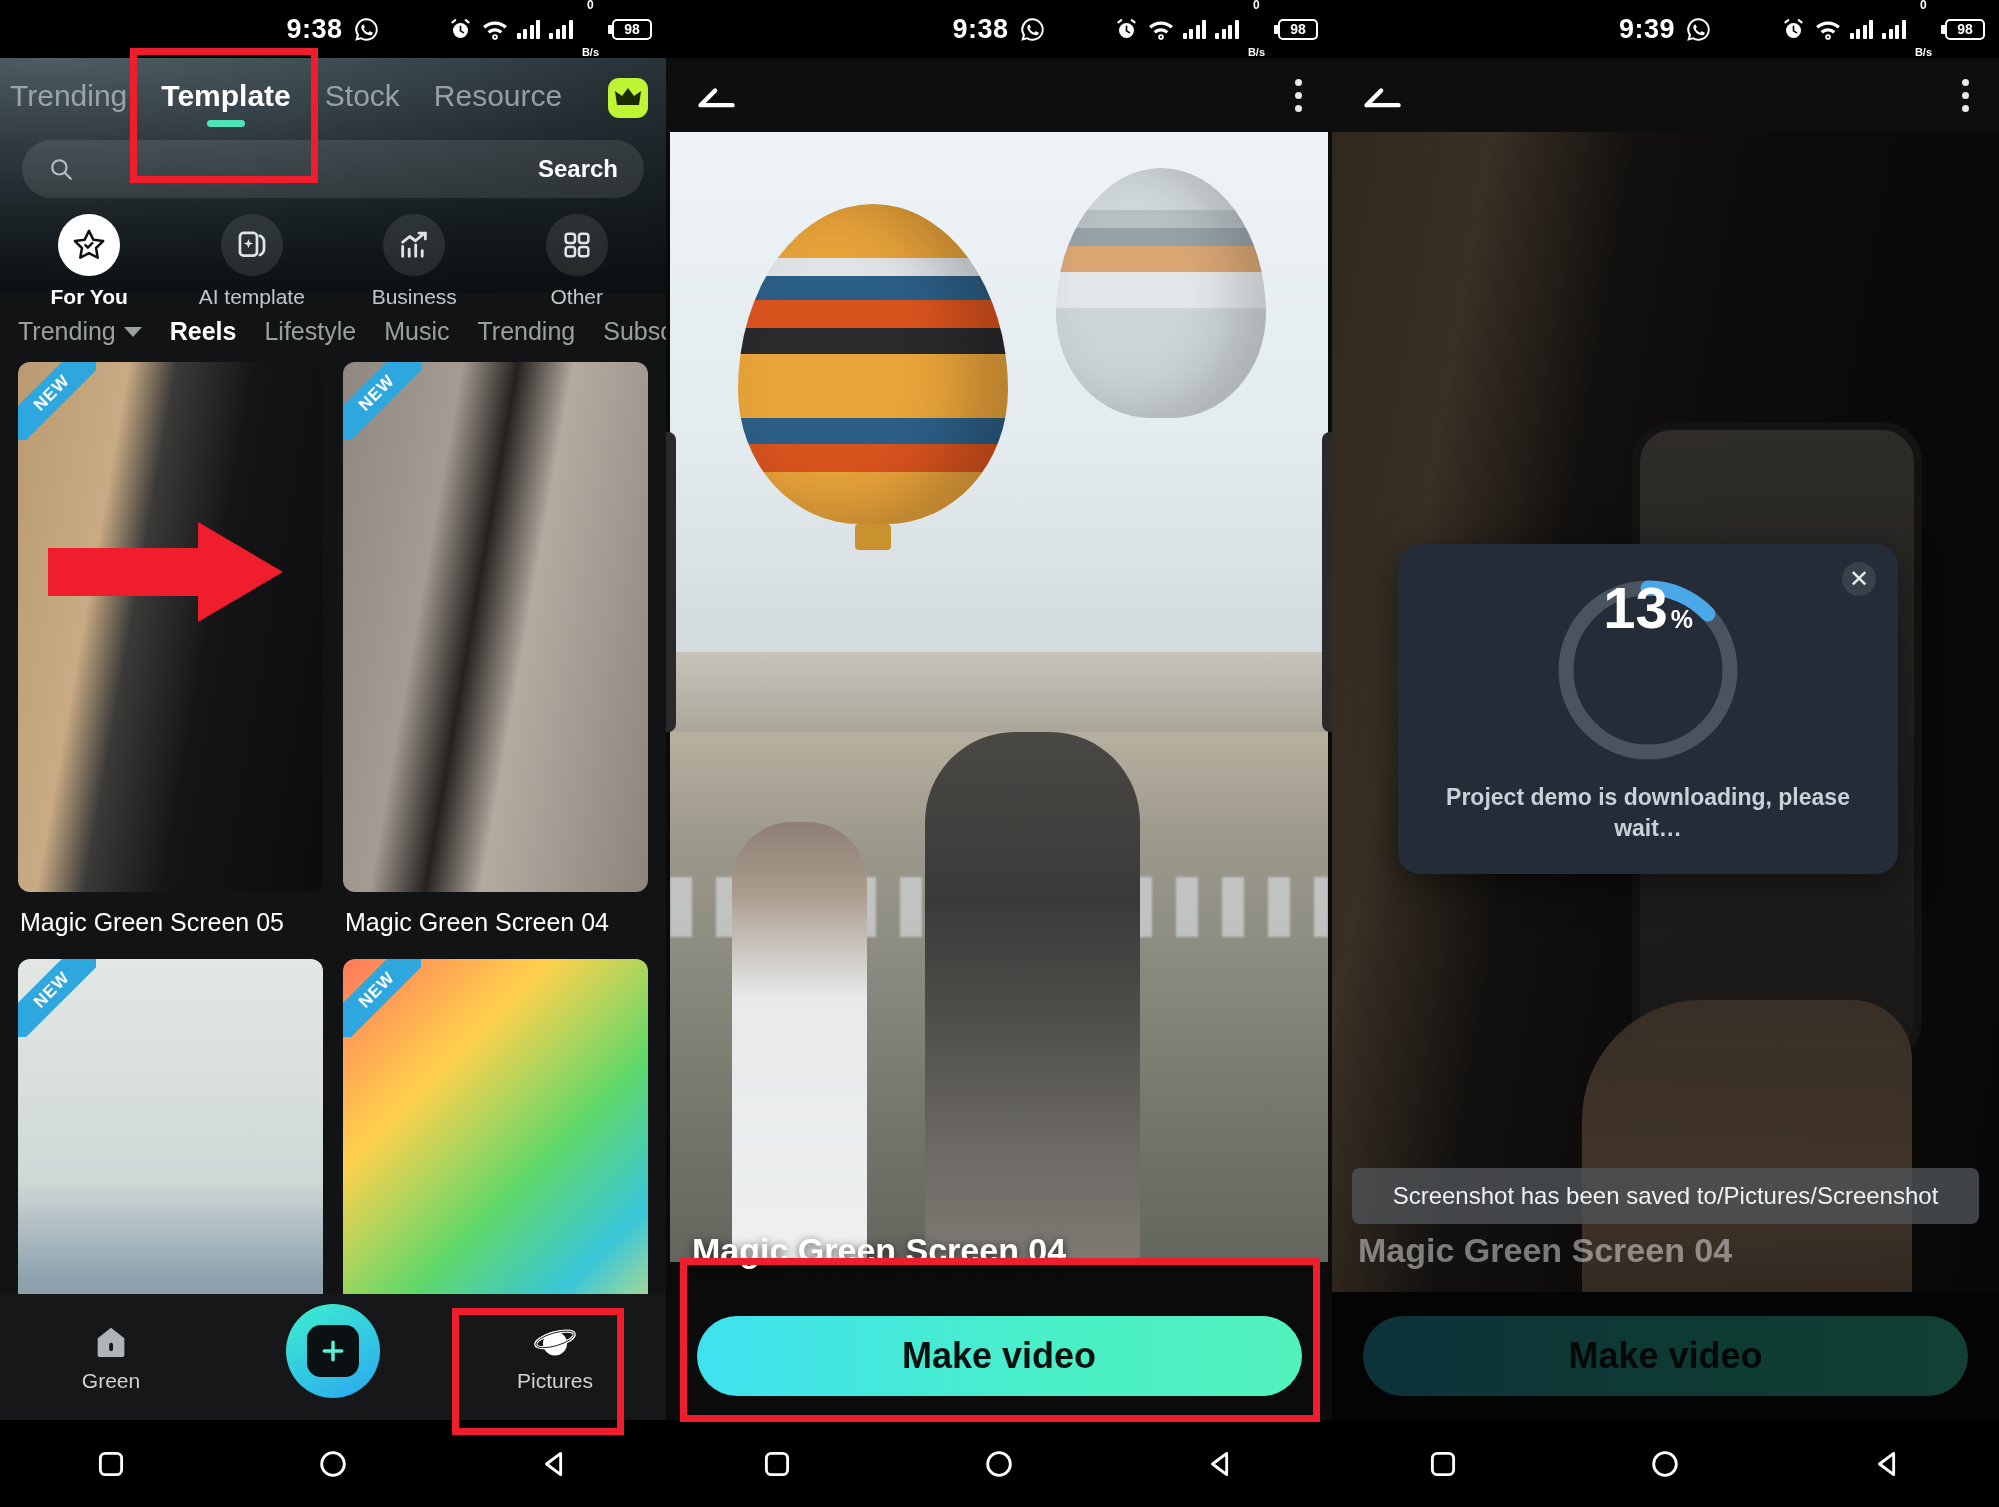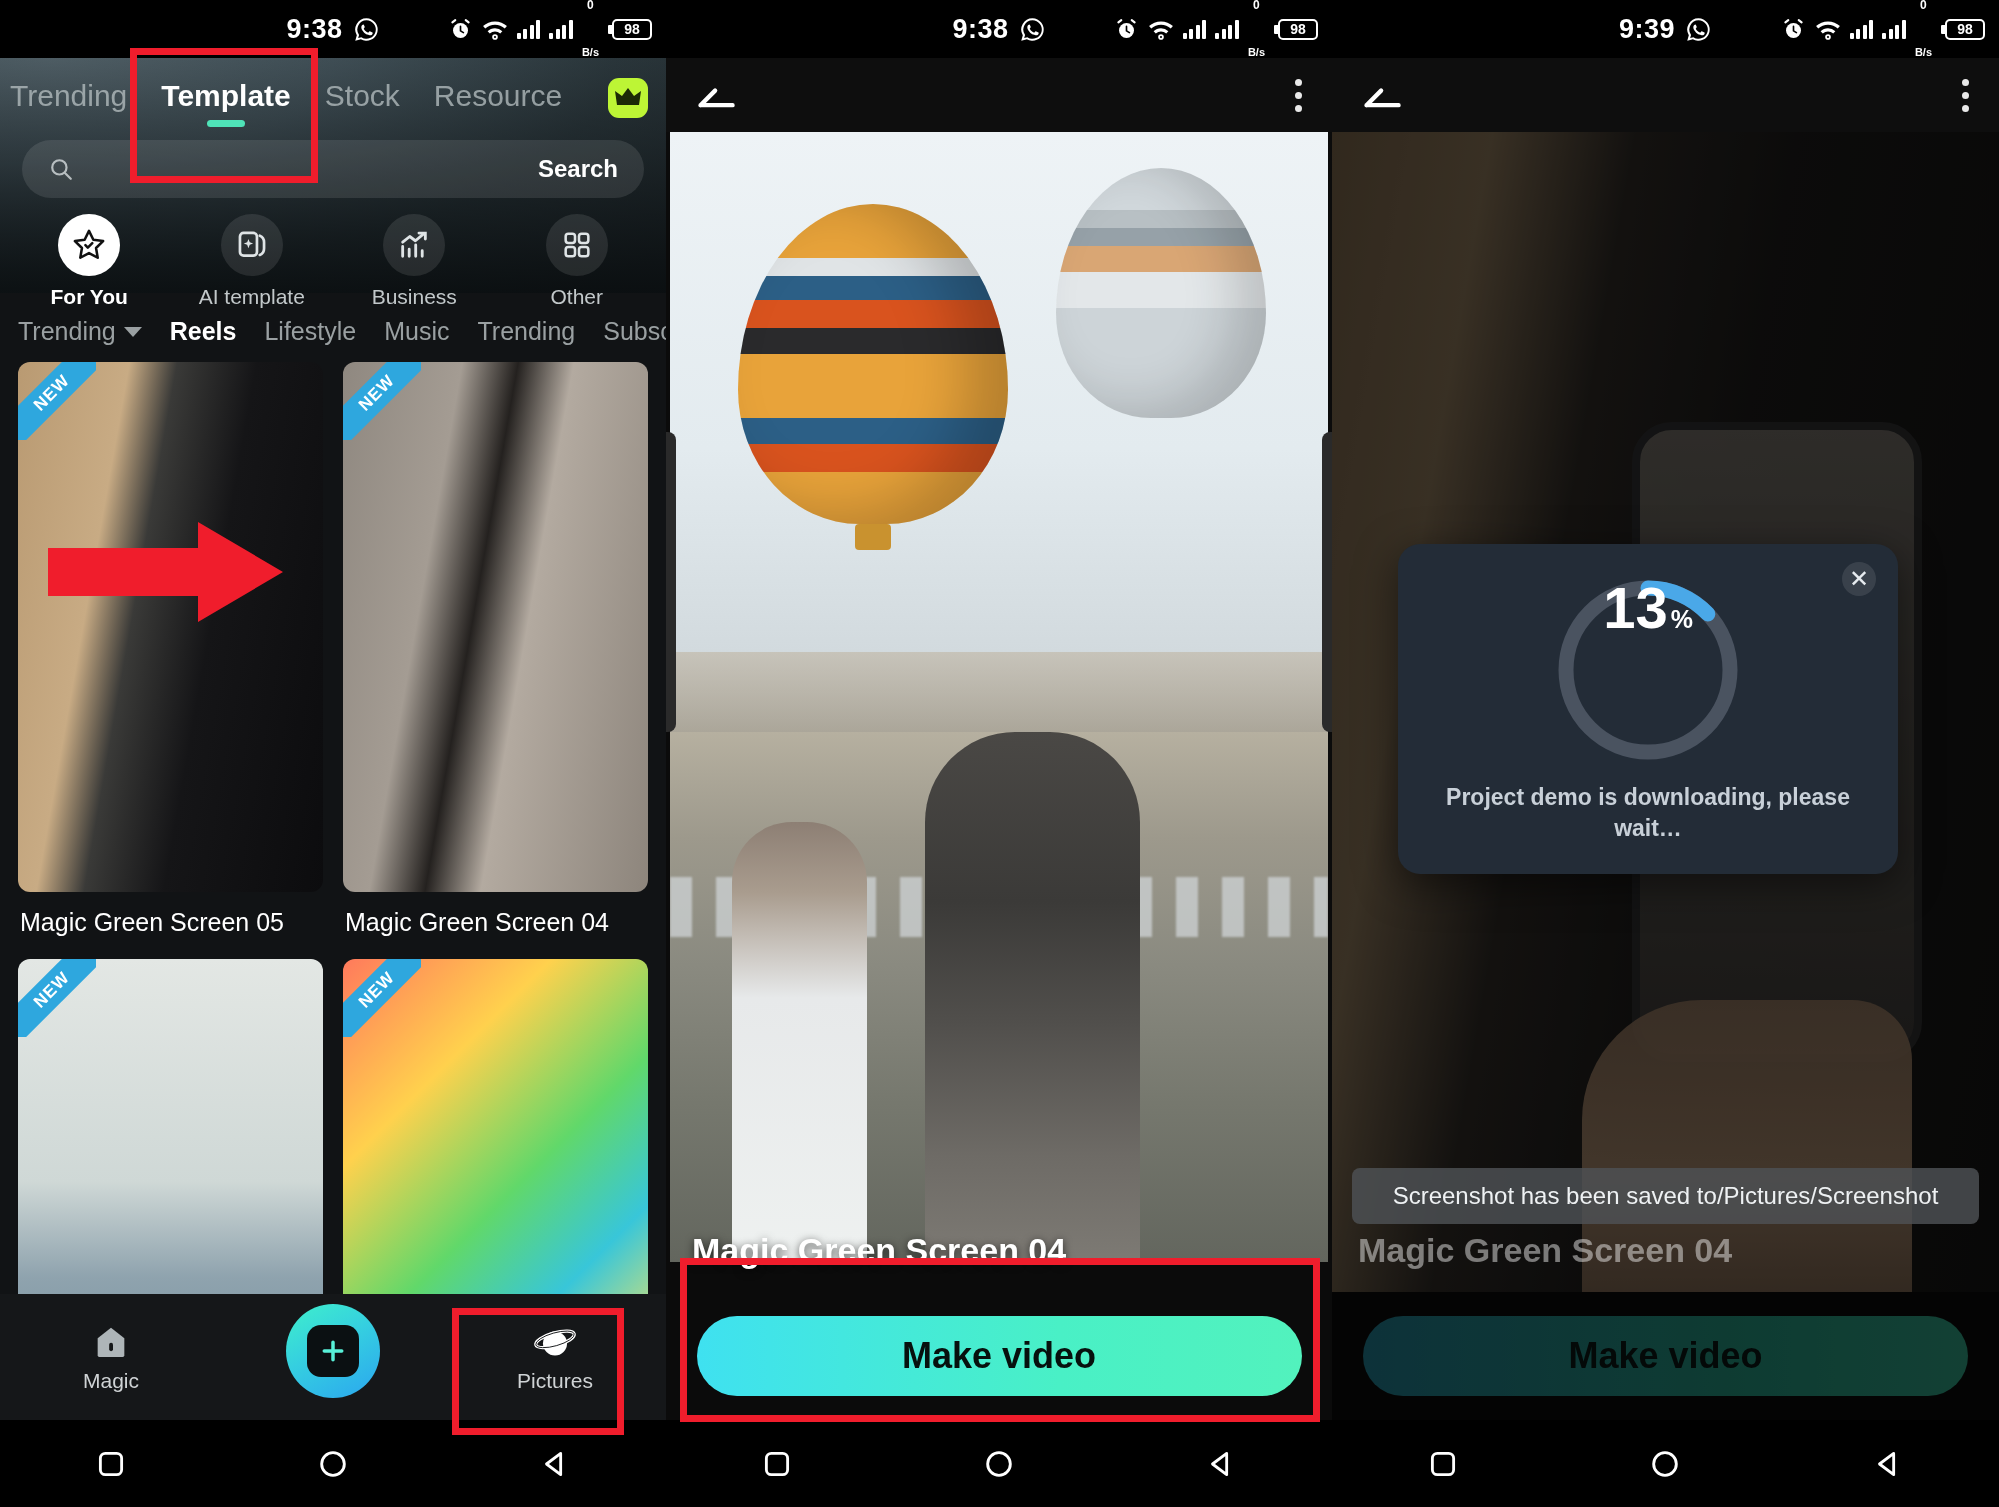--- a/index.html
+++ b/index.html
@@ -457,21 +457,21 @@
         <path d="M0 30h150V4l85 50-85 50V78H0z" fill="#f01d2c"></path>
       </svg>
     </div>
 
     <div class="p1-nav">
       <div class="navitem">
         <svg width="40" height="40" viewBox="0 0 24 24">
             <path d="M12 3.4l8 6.3V20a1 1 0 01-1 1H5a1 1 0 01-1-1V9.7z" fill="#aeb5b8"></path>
             <rect x="10.9" y="12.5" width="2.3" height="5" rx="1.1" fill="#151719"></rect>
           </svg>
-        <div class="lbl">Magic</div>
+        <div class="lbl">Green</div>
       </div>
       <div class="navitem">
         <div class="fab">
           <div class="sq">
             <svg width="30" height="30" viewBox="0 0 24 24">
                 <path d="M12 5v14M5 12h14" stroke="#58f0d8" stroke-width="2.8" stroke-linecap="round"></path>
               </svg>
           </div>
         </div>
       </div>

